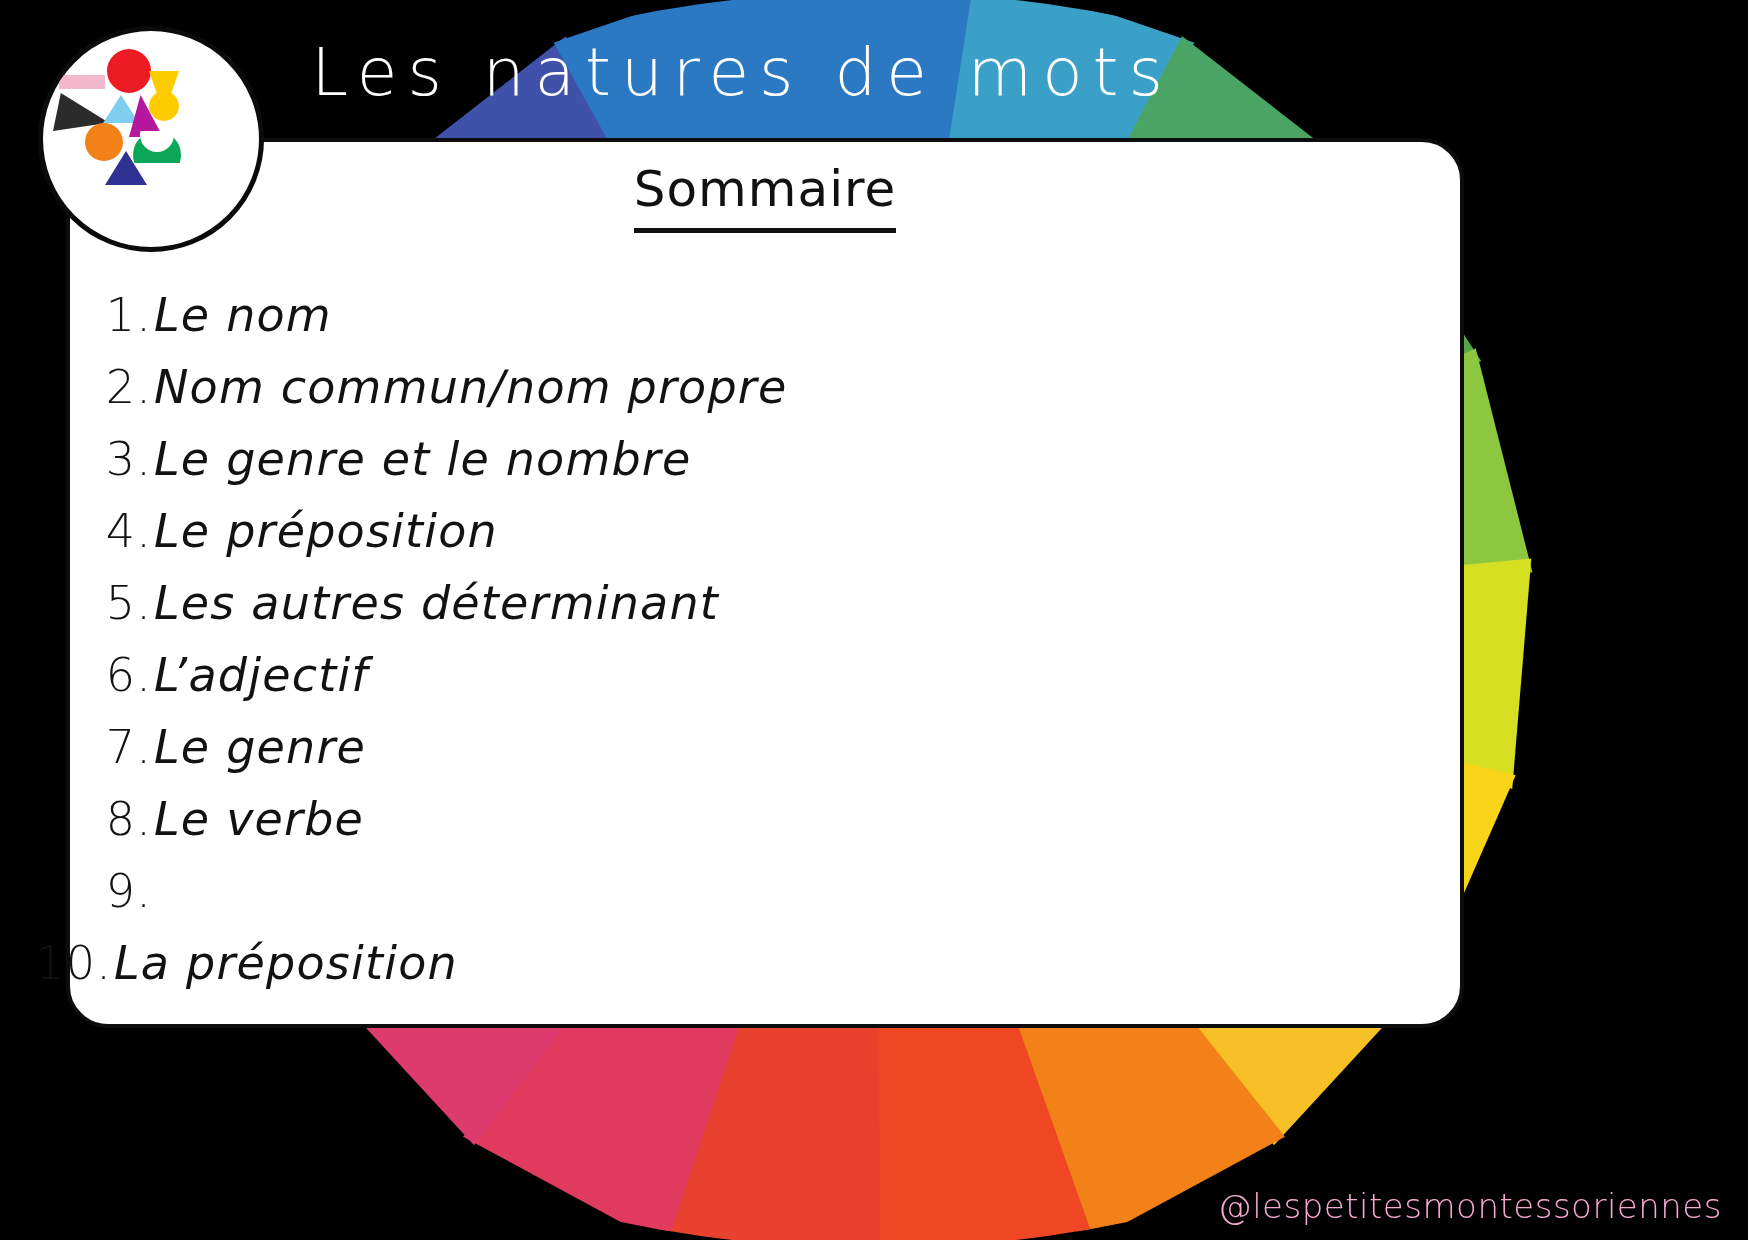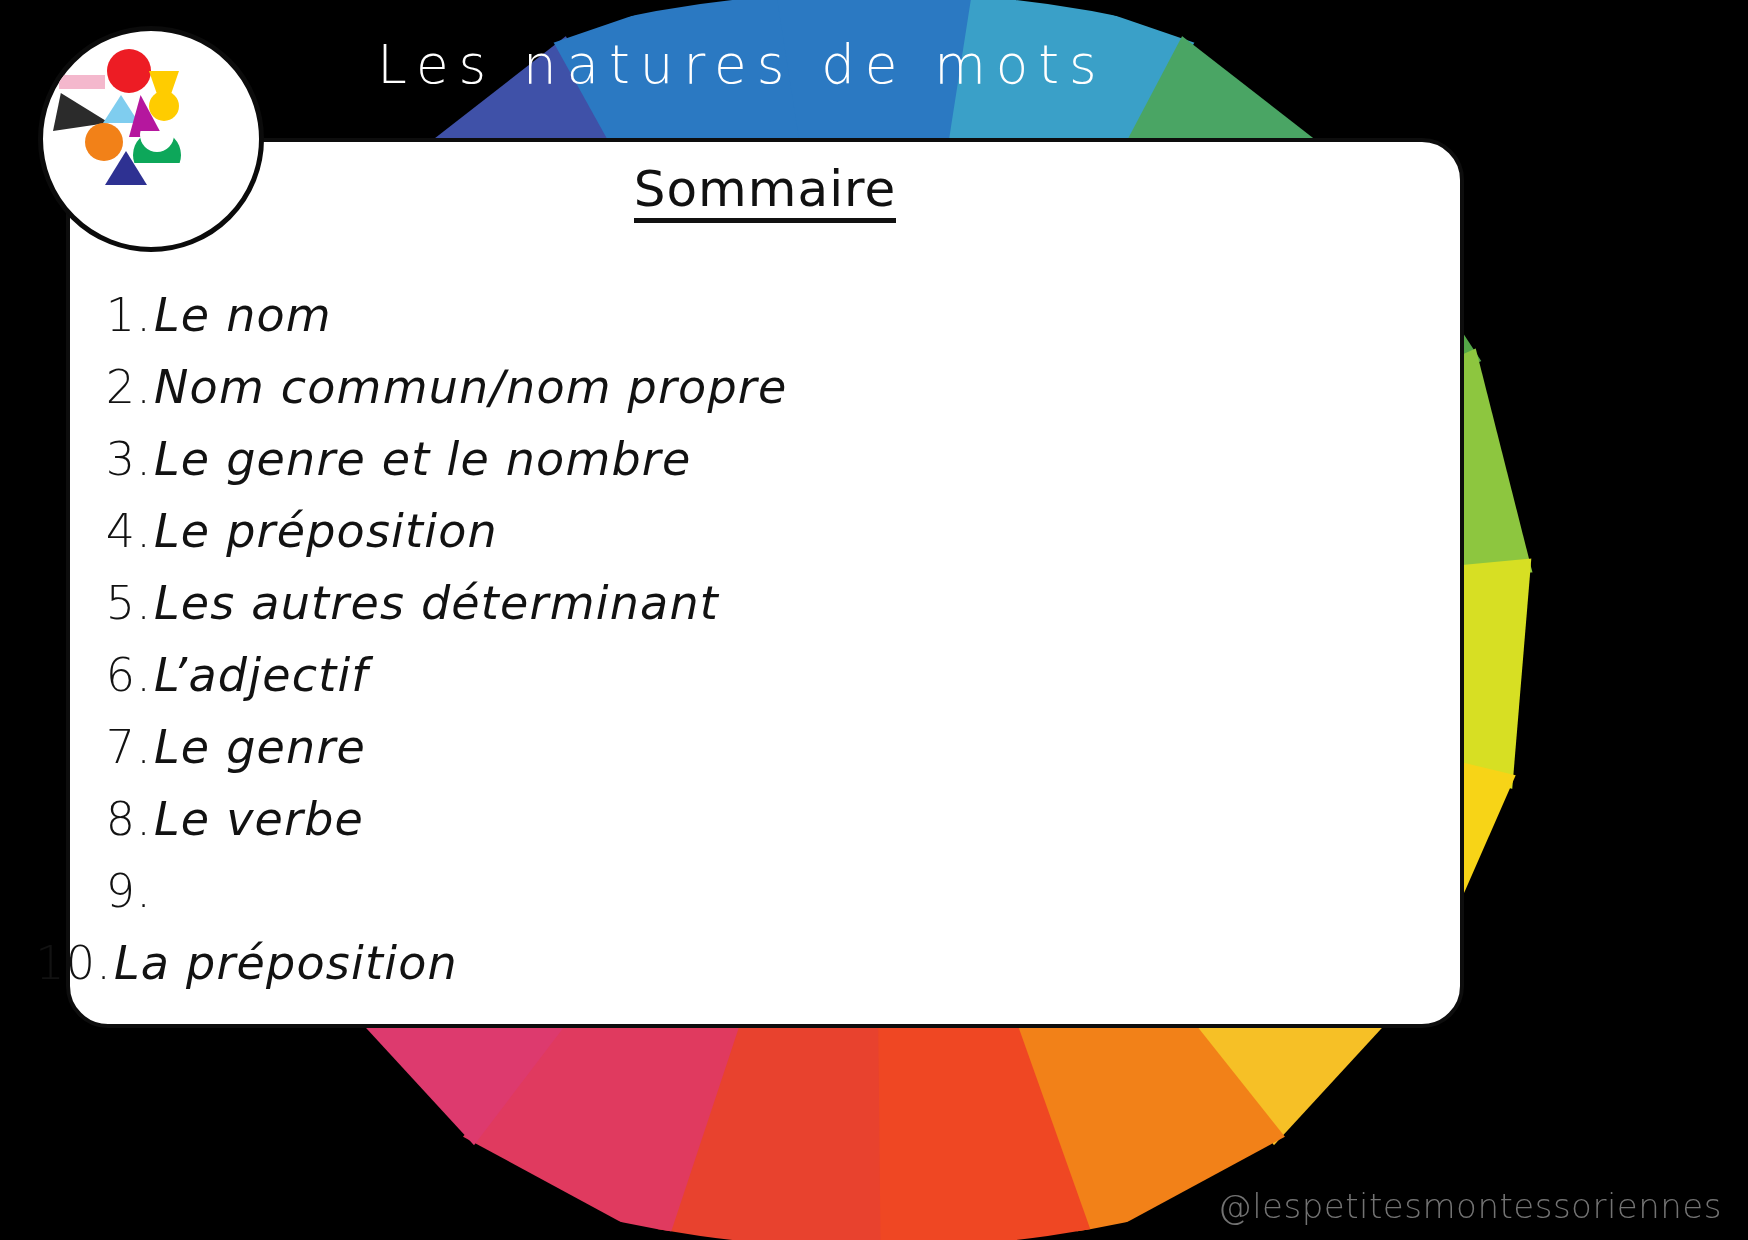--- a/index.html
+++ b/index.html
@@ -20,37 +20,37 @@
   #fanclip{
     position:absolute;left:50%;top:50%;
     width:1780px;height:1256px;margin-left:-890px;margin-top:-628px;
     border-radius:50%/50%;
     overflow:hidden;
   }
 
   
   #title{
     position:absolute;left:0;top:34px;width:1484px;text-align:center;
-    color:#fff;font-size:53px;letter-spacing:10px;font-weight:300;
+    color:#fff;font-size:66px;letter-spacing:10px;font-weight:300;
     font-family:"DejaVu Sans","Liberation Sans",sans-serif;
     white-space:nowrap;
   }
 
   
   #card{
     position:absolute;left:66px;top:138px;width:1398px;height:890px;
     background:#fff;border:4px solid #0d0d0d;border-radius:42px;
     box-sizing:border-box;overflow:visible;
   }
   #sommaire{
     position:absolute;left:0;top:18px;width:100%;text-align:center;
     font-size:50px;color:#111;font-weight:400;letter-spacing:1px;
   }
   #sommaire span{
-    display:inline-block;border-bottom:5px solid #111;padding-bottom:4px;
+    display:inline-block;border-bottom:5px solid #111;padding-bottom:14px;
     line-height:1.0;
   }
 
   
   #cols{position:absolute;left:0;top:150px;width:100%;height:720px;}
   .col{position:absolute;top:0;}
   #col-left{left:0px;width:800px;}
   #col-right{left:836px;width:560px;}
 
   .item{
@@ -68,21 +68,21 @@
   #badge{
     position:absolute;left:38px;top:26px;width:216px;height:216px;
     background:#fff;border:5px solid #0b0b0b;border-radius:50%;
     overflow:hidden;
   }
   #badge .sym{position:absolute;}
 
   
   #watermark{
     position:absolute;right:26px;bottom:14px;
-    color:#737373;font-size:34px;letter-spacing:0.5px;font-weight:300;
+    color:#f9a8d4;font-size:34px;letter-spacing:0.5px;font-weight:300;
     white-space:nowrap;
   }
 </style>
 </head>
 <body>
 
 <div id="stage">
 
   <div id="fanclip">
     <div id="fan">

